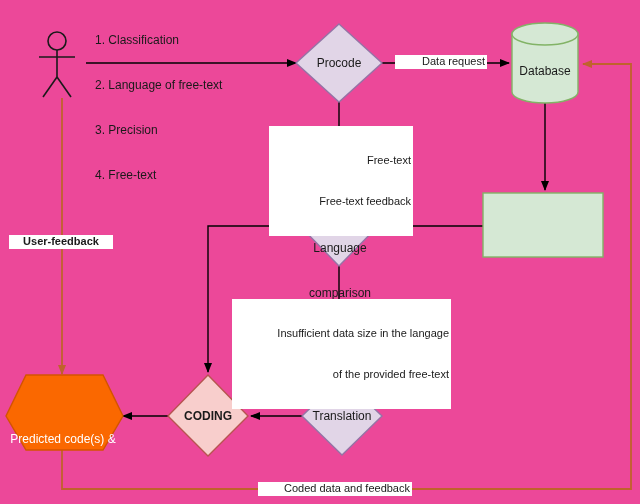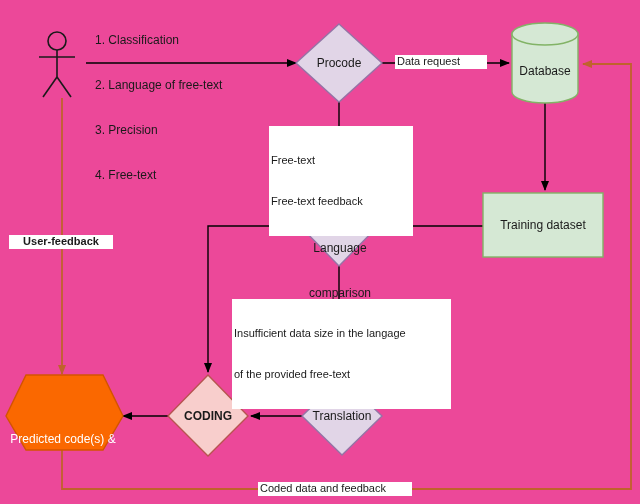--- a/index.html
+++ b/index.html
@@ -24,21 +24,21 @@
   }
   .lbl {
     position: absolute;
     font-family: "Liberation Sans", sans-serif;
     color: #1a1a1a;
     white-space: pre;
     line-height: 1.25;
   }
   .edge-lbl {
     font-size: 11px;
-    text-align: left;
+    text-align: right;
     background: #ffffff;
     padding: 0 2px;
   }
   .node-lbl {
     font-size: 12px;
     text-align: center;
     pointer-events: none;
   }
   .bold { font-weight: bold; }
   .white { color: #ffffff; }
@@ -116,21 +116,20 @@
     <div>2. Language of free-text</div>
     <div>3. Precision</div>
     <div>4. Free-text</div>
   </div>
 
 
   <div class="lbl node-lbl" style="left:299px; top:56px; width:80px;">Procode</div>
 
   <div class="lbl node-lbl" style="left:505px; top:64px; width:80px;">Database</div>
 
-  <div class="lbl node-lbl" style="left:483px; top:218px; width:120px;">Training dataset</div>
 
   <div class="lbl node-lbl" style="left:294px; top:211px; width:92px;">
     <div>Language</div>
     <div>comparison</div>
   </div>
 
   <div class="lbl node-lbl" style="left:302px; top:409px; width:80px;">Translation</div>
 
   <div class="lbl node-lbl bold" style="left:168px; top:409px; width:80px;">CODING</div>
 

